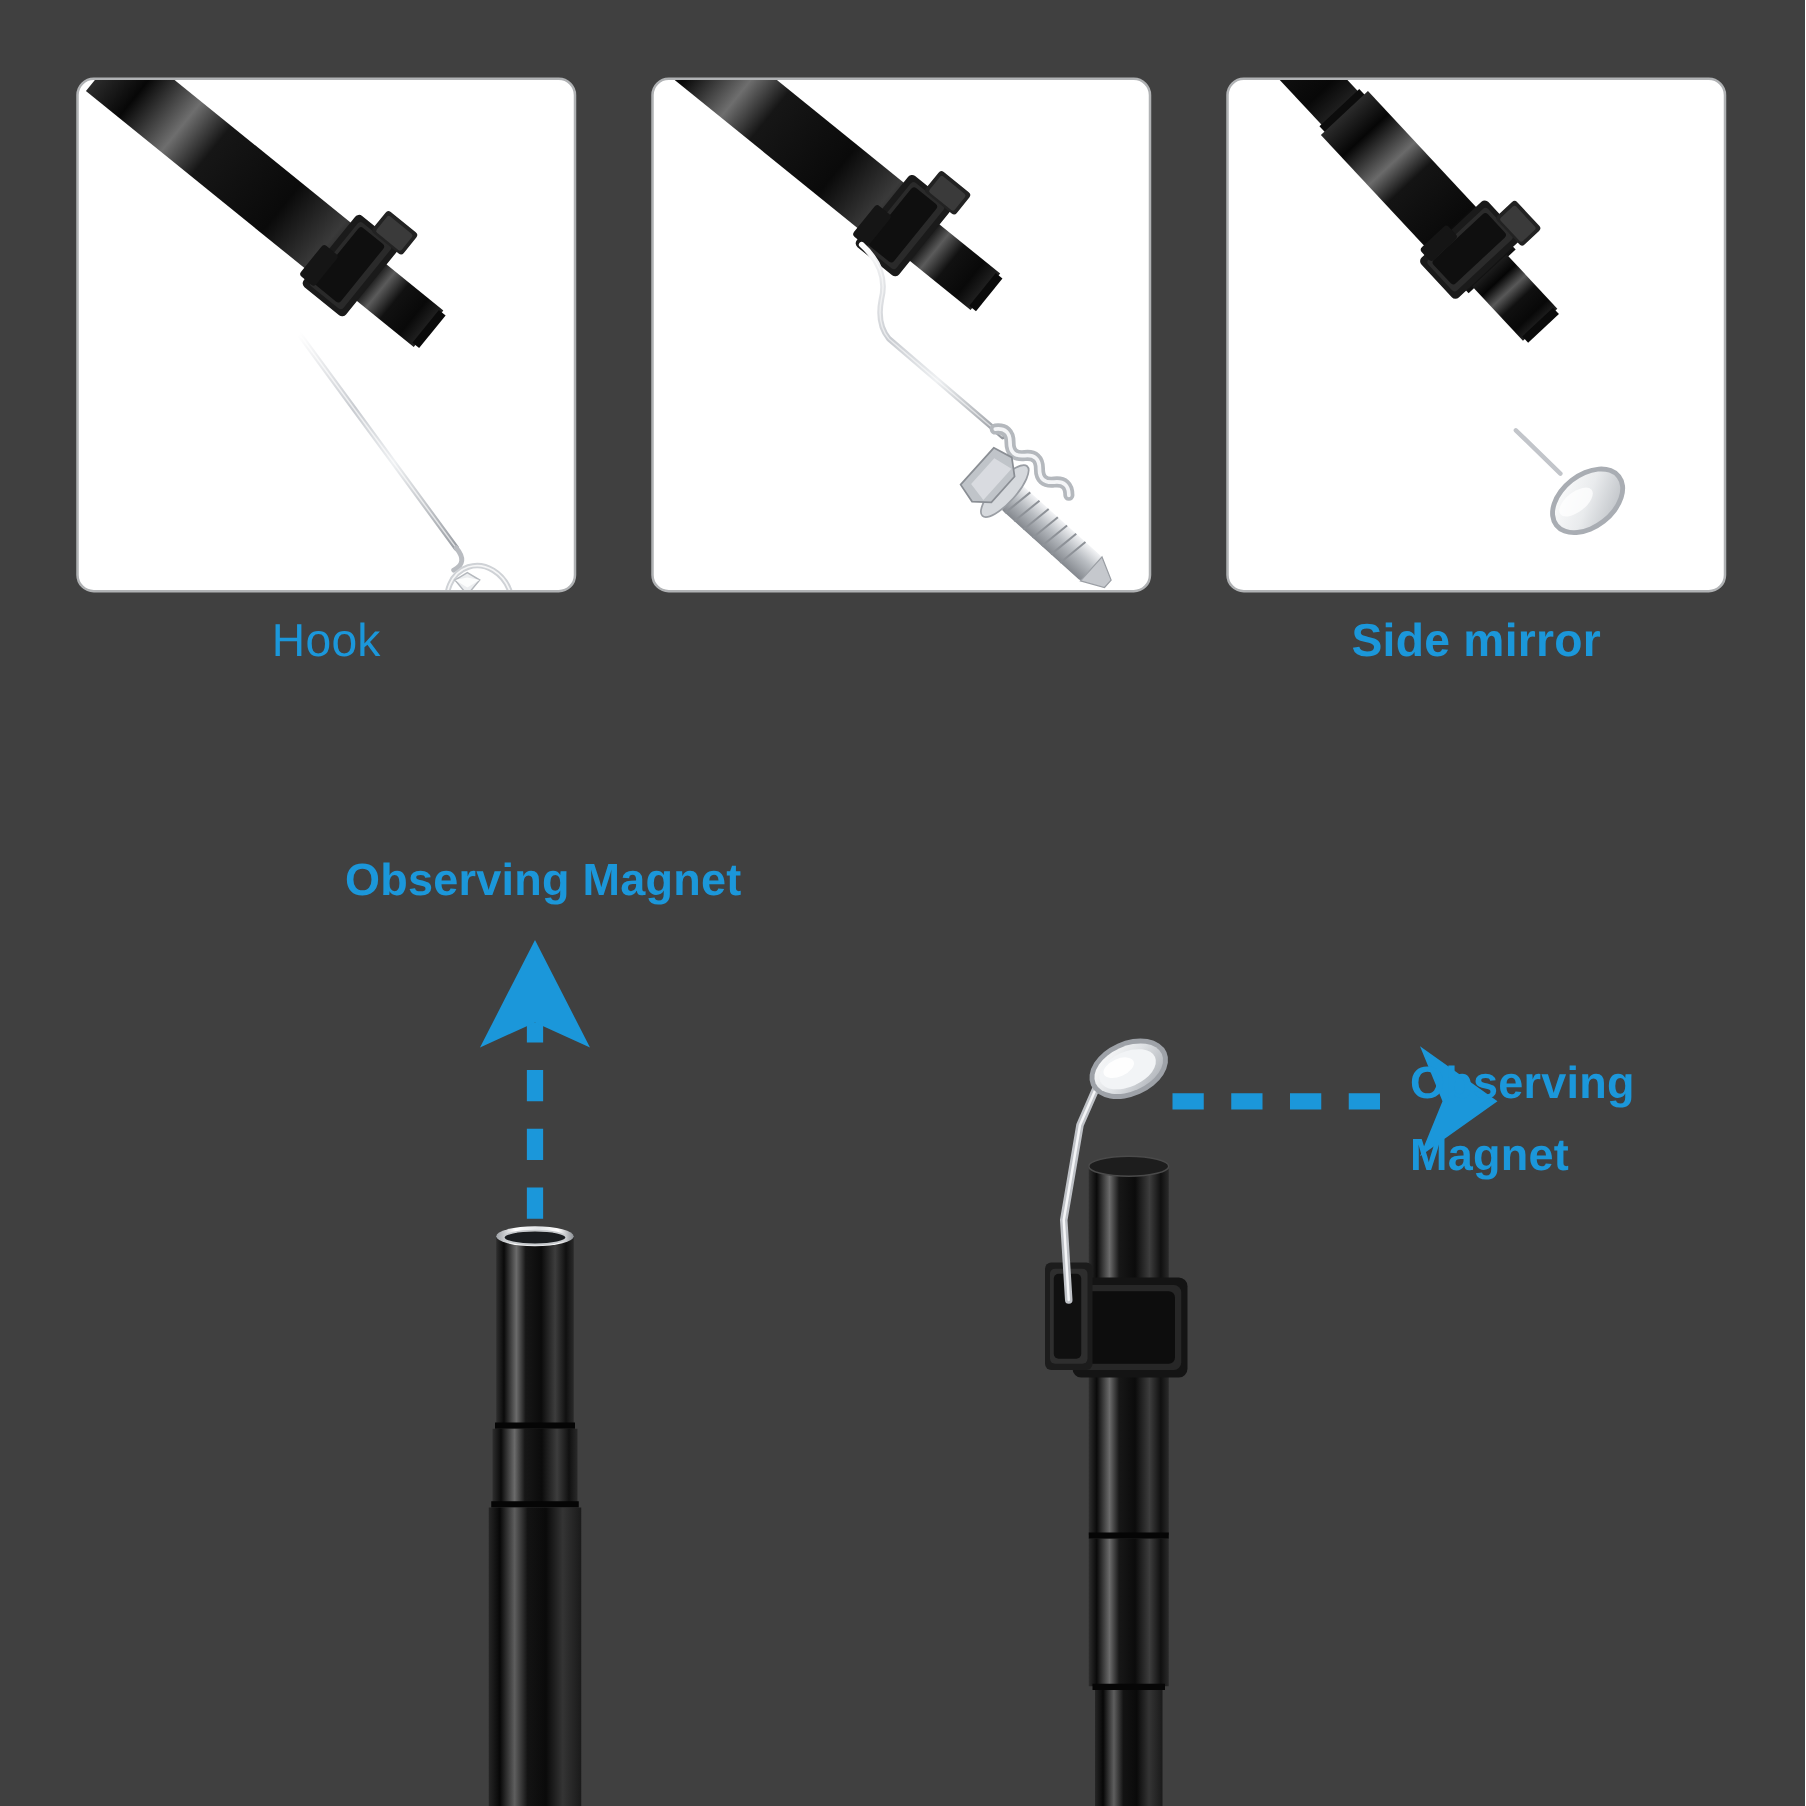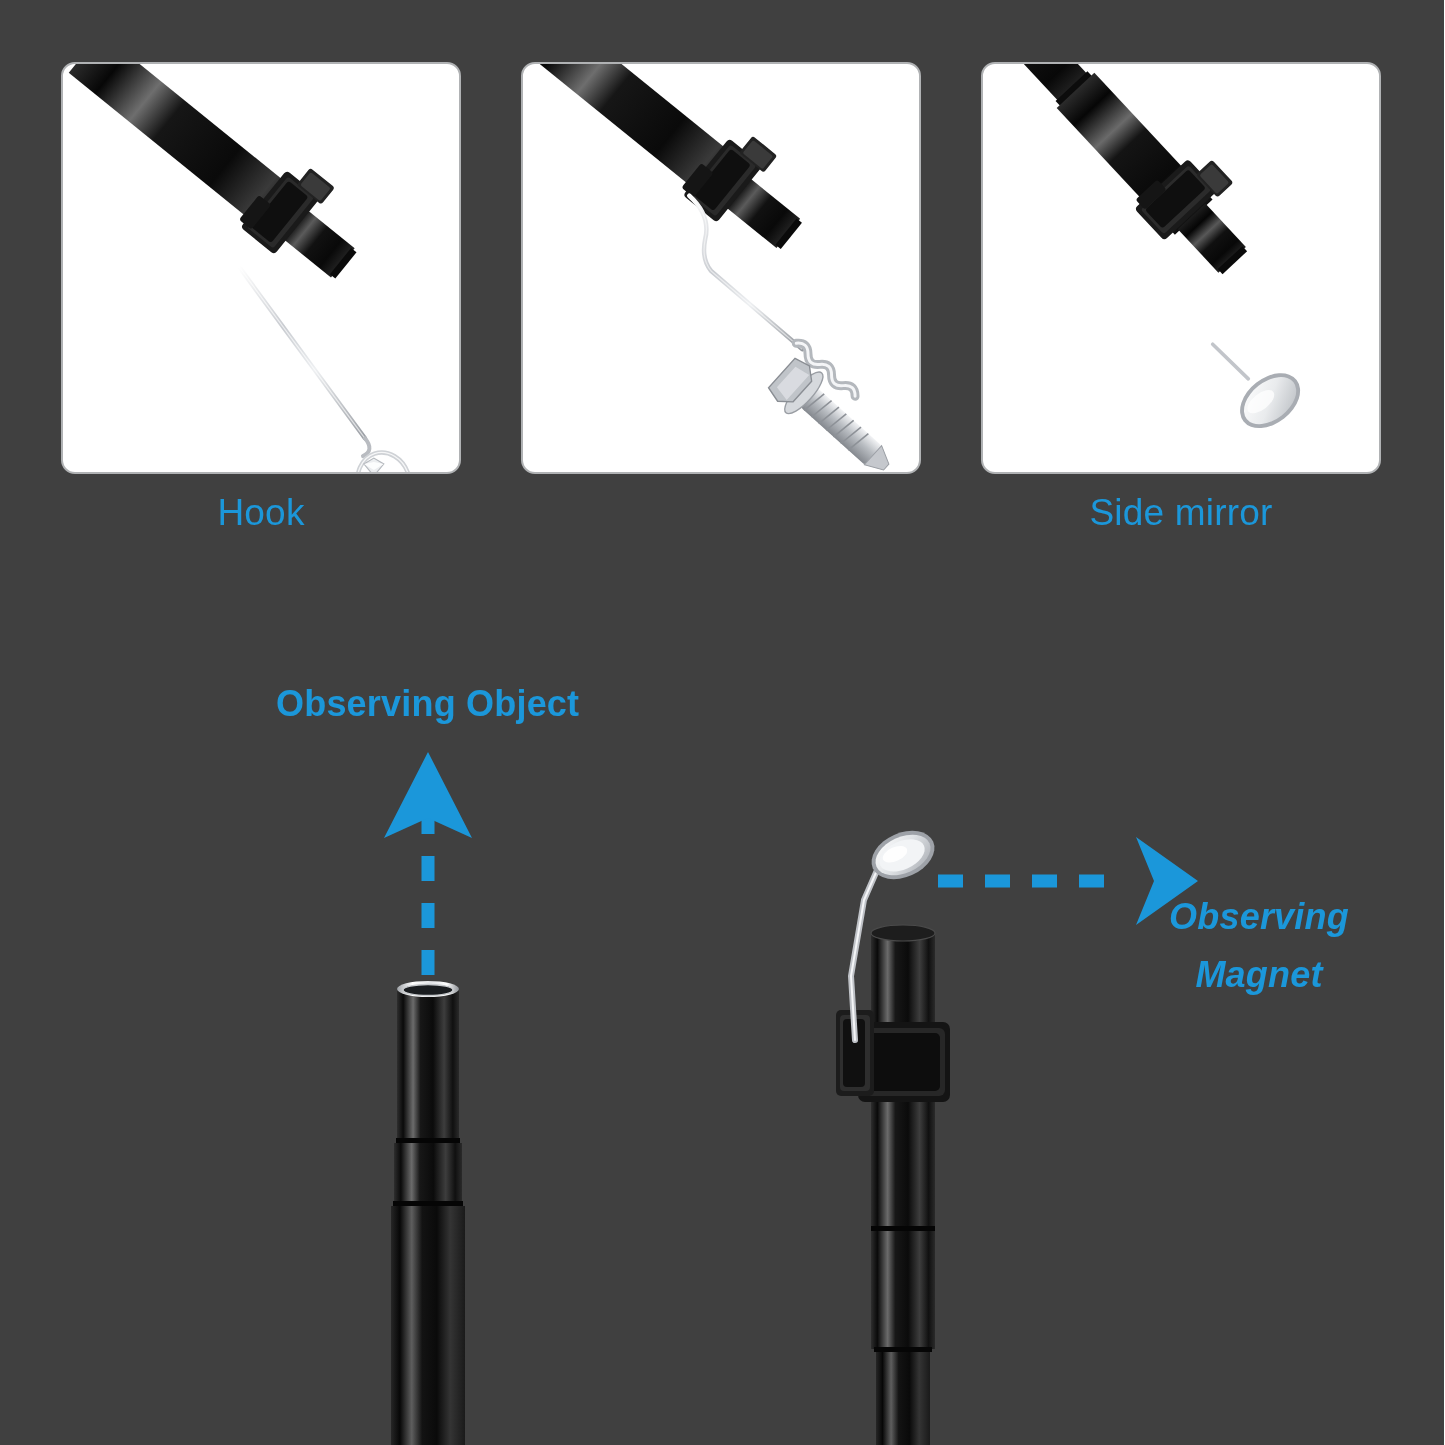--- a/index.html
+++ b/index.html
@@ -42,43 +42,42 @@
     width: 400px;
     text-align: center;
     font-size: 37px;
     font-weight: 400;
     color: #1b97da;
     letter-spacing: 0.2px;
     top: 492px;
   }
   #label-hook   { left: 61px; }
   #label-magnet { left: 521px; }
-  #label-mirror { left: 981px; }
+  #label-mirror { left: 981px; font-weight: bold; }
 
   
   .diagram-text {
     position: absolute;
     color: #1b97da;
     font-size: 36px;
     font-weight: 700;
     letter-spacing: 0.2px;
     white-space: nowrap;
   }
   #txt-observing-up {
     left: 276px;
     top: 683px;
   }
   #txt-observing-right {
     left: 1128px;
-    top: 888px;
+    top: 837px;
     width: 262px;
-    text-align: center;
+    text-align: left;
     white-space: normal;
     line-height: 1.62;
-    font-style: italic;
   }
 
   .arrow-layer {
     position: absolute;
     left: 0;
     top: 0;
     width: 1445px;
     height: 1445px;
     pointer-events: none;
   }
@@ -384,20 +383,20 @@
 
     <line x1="428" y1="975" x2="428" y2="818" stroke="#1b97da" stroke-width="13" stroke-dasharray="25 22" stroke-linecap="butt"></line>
 
     <polygon points="428,752 472,838 428,818 384,838" fill="#1b97da"></polygon>
 
     <line x1="938" y1="881" x2="1122" y2="881" stroke="#1b97da" stroke-width="13" stroke-dasharray="25 22" stroke-linecap="butt"></line>
 
     <polygon points="1198,881 1136,925 1154,881 1136,837" fill="#1b97da"></polygon>
   </svg>
 
-  <div class="diagram-text" id="txt-observing-up">Observing Object</div>
+  <div class="diagram-text" id="txt-observing-up">Observing Magnet</div>
 
   <div class="diagram-text" id="txt-observing-right">
     <div>Observing</div>
     <div>Magnet</div>
   </div>
 
 </div>
 
 </body></html>

